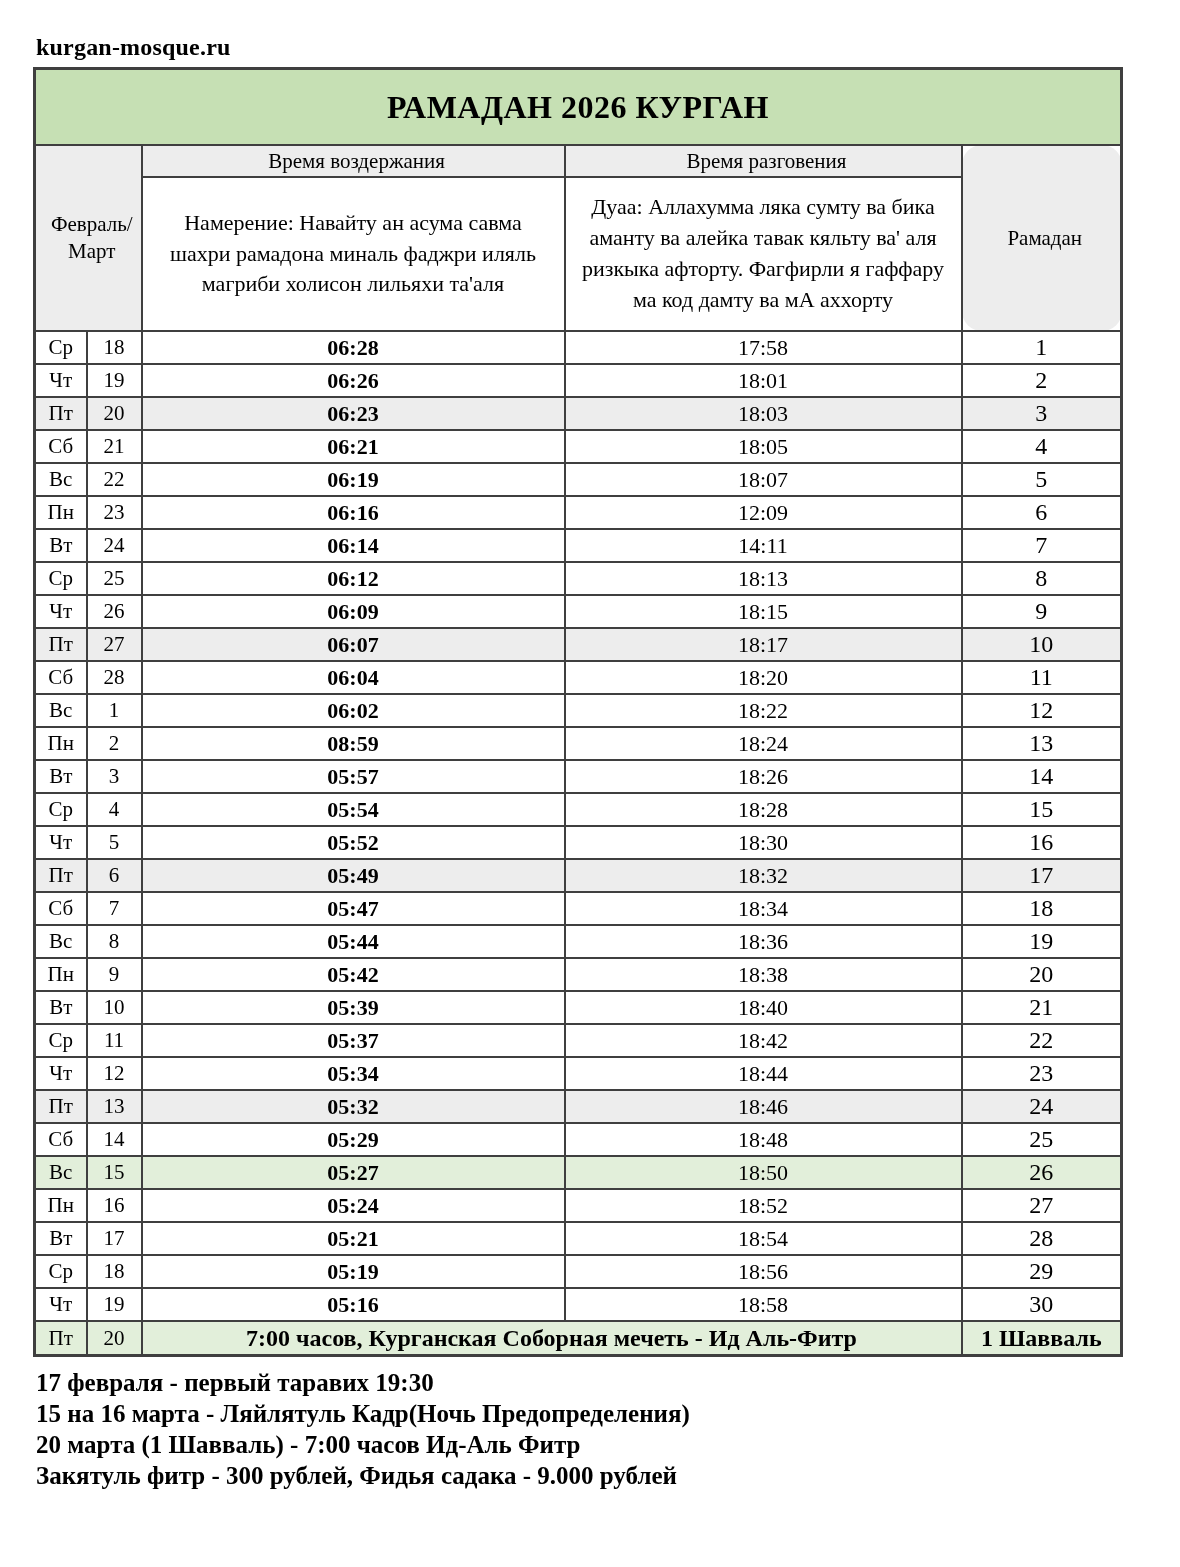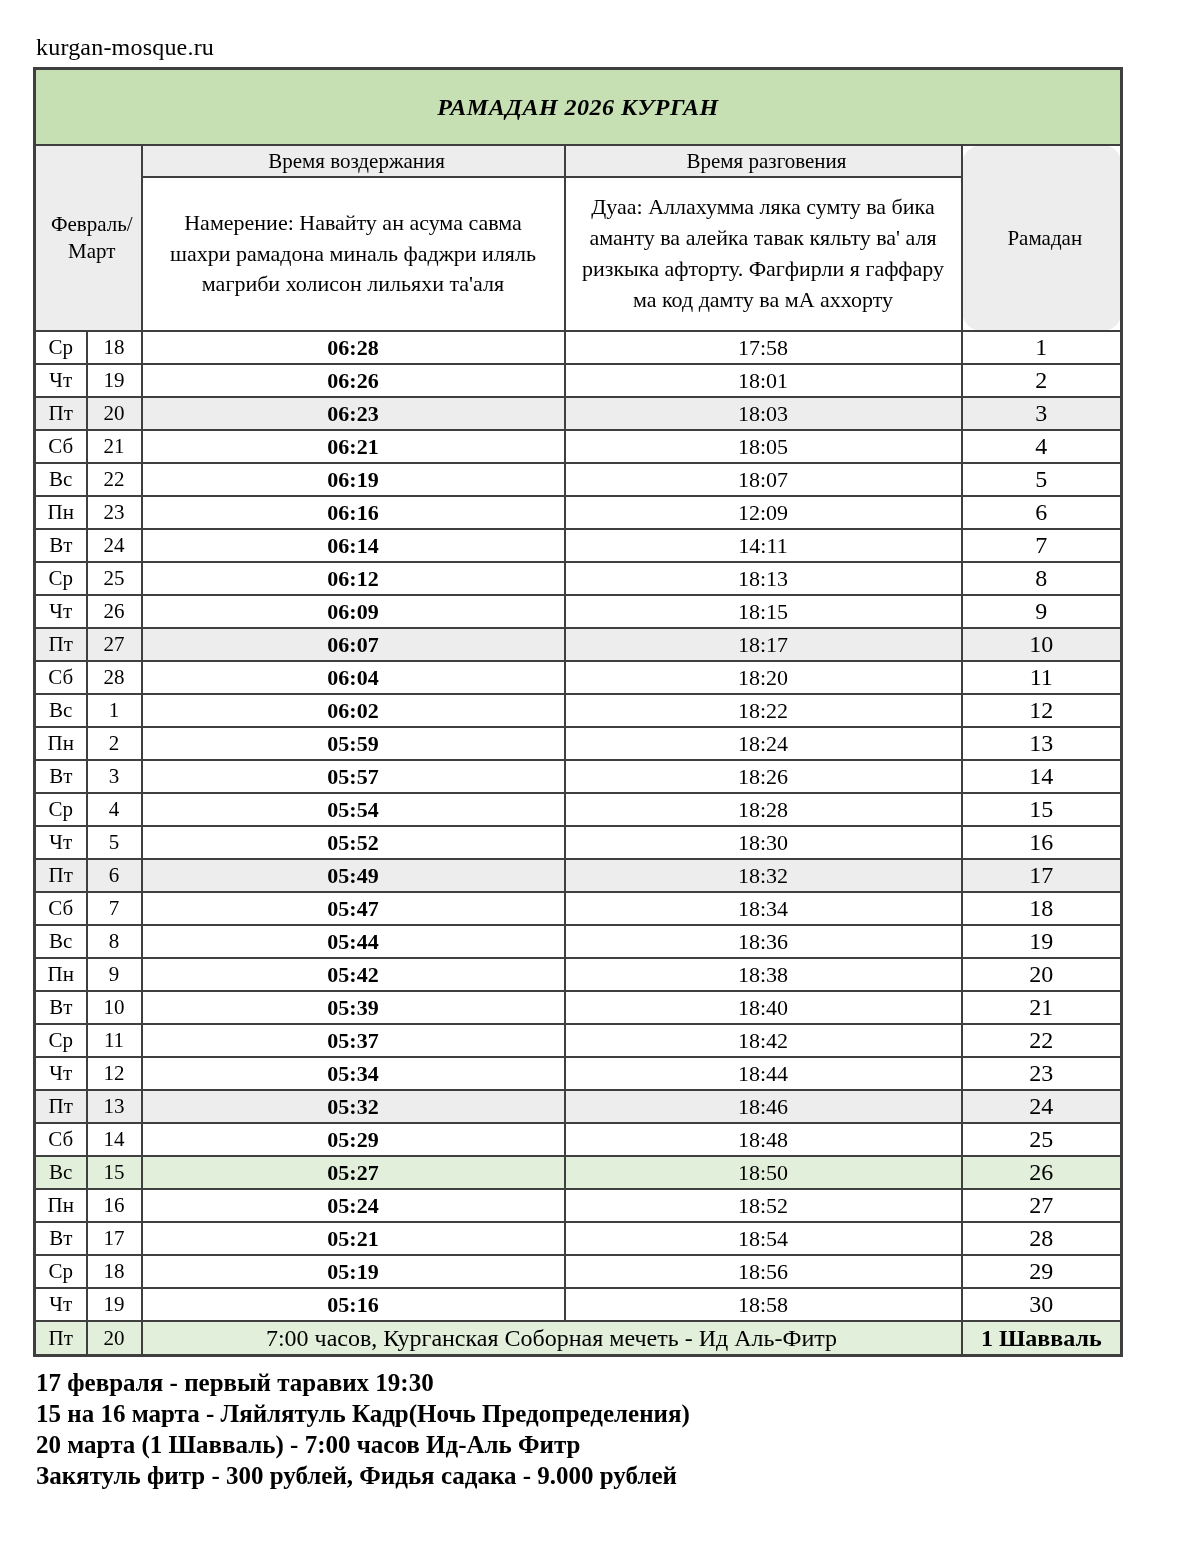--- a/index.html
+++ b/index.html
@@ -17,44 +17,43 @@
   :root {
     --title-bg: #C6E0B4;
     --highlight-green: #E2EFDA;
     --friday-gray: #EDEDED;
     --header-band: #EDEDED;
     --border: #3F3F3F;
   }
   .site-label {
     margin: 34px 12px 6px 36px;
     font-size: 24px;
-    font-weight: normal;
+    font-weight: bold;
     letter-spacing: 0.2px;
   }
   table.timetable {
     border-collapse: collapse;
     table-layout: fixed;
     width: 1087px;
     margin-left: 33px;
     border: 3px solid var(--border);
   }
   table.timetable td, table.timetable th {
     border: 2px solid var(--border);
     vertical-align: middle;
     text-align: center;
     padding: 0;
     overflow: hidden;
   }
   tr.title-row td {
     height: 74px;
     background: var(--title-bg);
-    font-size: 24px;
+    font-size: 32px;
     font-weight: bold;
     letter-spacing: 0.5px;
-    font-style: italic;
   }
   tr.band-row td {
     height: 30px;
     background: var(--header-band);
     font-size: 21px;
     font-weight: normal;
     padding-left: 7px;
   }
   td.month-header {
     background: #fff;
@@ -81,21 +80,21 @@
   tr.shade-green { background: var(--highlight-green); }
   td.c-dow   { font-size: 21px; }
   td.c-date  { font-size: 21px; }
   td.c-fajr  { font-size: 22px; font-weight: bold; }
   td.c-iftar { font-size: 22px; }
   td.c-day   { font-size: 24px; }
   tr.final-row { background: var(--highlight-green); }
   tr.final-row td { height: 32px; }
   td.c-event {
     font-size: 24px;
-    font-weight: normal;
+    font-weight: bold;
     text-align: left;
     padding-left: 8px;
     margin-left: 13px;
   }
   td.c-shawwal {
     font-size: 24px;
     font-weight: bold;
   }
   tr.final-row td.c-dow, tr.final-row td.c-date { font-size: 21px; }
   .notes {
@@ -219,21 +218,21 @@
       <tr class="data-row">
     <td class="c-dow">Вс</td>
     <td class="c-date">1</td>
     <td class="c-fajr">06:02</td>
     <td class="c-iftar">18:22</td>
     <td class="c-day">12</td>
   </tr>
       <tr class="data-row">
     <td class="c-dow">Пн</td>
     <td class="c-date">2</td>
-    <td class="c-fajr">05:59</td>
+    <td class="c-fajr">08:59</td>
     <td class="c-iftar">18:24</td>
     <td class="c-day">13</td>
   </tr>
       <tr class="data-row">
     <td class="c-dow">Вт</td>
     <td class="c-date">3</td>
     <td class="c-fajr">05:57</td>
     <td class="c-iftar">18:26</td>
     <td class="c-day">14</td>
   </tr>

